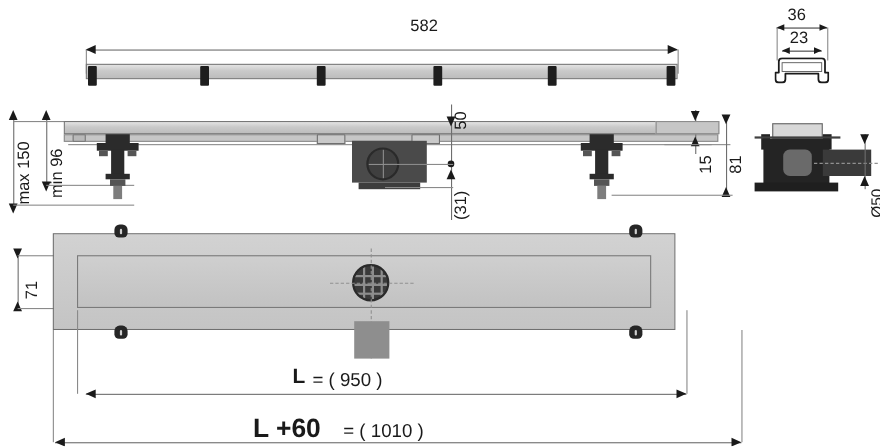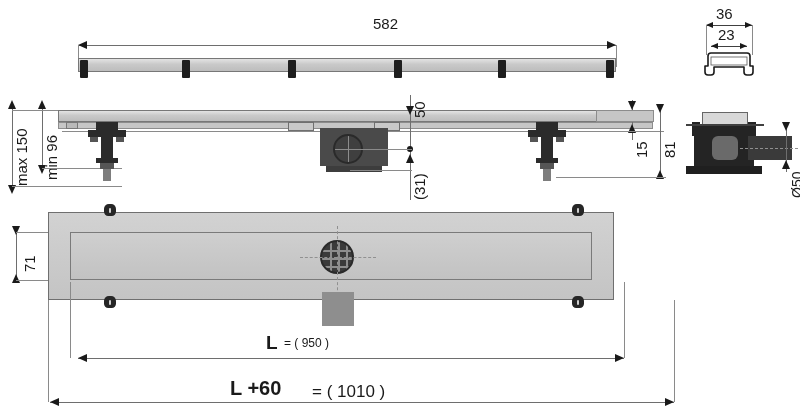--- a/index.html
+++ b/index.html
@@ -262,28 +262,28 @@
     <i style="left:8px;top:0;width:1.5px;height:34px;"></i>
     <i style="left:16px;top:0;width:1.5px;height:34px;"></i>
     <i style="left:24px;top:0;width:1.5px;height:34px;"></i>
   </div>
   <div class="dashline" style="left:337px;top:226px;height:100px;"></div>
   <div class="dashline h" style="left:300px;top:257px;width:76px;"></div>
 
   <div class="blk lt" style="left:322px;top:292px;width:32px;height:34px;background:#8e8e8e;"></div>
 
   <div class="dim" style="left:266px;top:333px;font-size:19px;font-weight:bold;">L</div>
-  <div class="dim" style="left:284px;top:337px;font-size:12px;">= ( 950 )</div>
+  <div class="dim" style="left:284px;top:337px;font-size:17px;">= ( 950 )</div>
   <div class="hline" style="left:78px;top:358px;width:546px;"></div>
   <div class="ar left" style="left:78px;top:354px;"></div>
   <div class="ar right" style="left:615px;top:354px;"></div>
   <div class="vline thin" style="left:70px;top:282px;height:76px;"></div>
   <div class="vline thin" style="left:624px;top:282px;height:76px;"></div>
 
-  <div class="dim" style="left:230px;top:378px;font-size:20px;font-weight:bold;">L +60</div>
+  <div class="dim" style="left:230px;top:378px;font-size:24px;font-weight:bold;">L +60</div>
   <div class="dim" style="left:312px;top:383px;font-size:17px;">= ( 1010 )</div>
   <div class="hline" style="left:50px;top:402px;width:624px;"></div>
   <div class="ar left" style="left:50px;top:398px;"></div>
   <div class="ar right" style="left:665px;top:398px;"></div>
   <div class="vline thin" style="left:48px;top:300px;height:102px;"></div>
   <div class="vline thin" style="left:674px;top:300px;height:102px;"></div>
 
 </div>
 
 </body></html>

